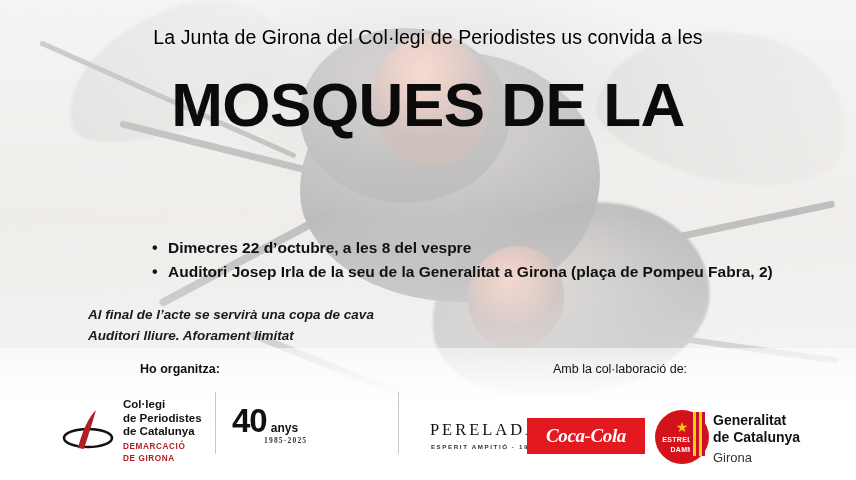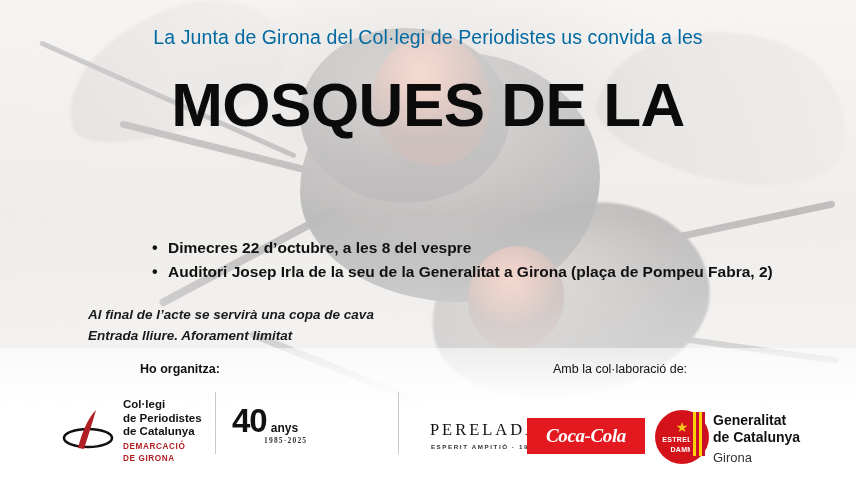--- a/index.html
+++ b/index.html
@@ -102,21 +102,21 @@
   }
 
   
   .content { position: absolute; inset: 0; }
 
   .kicker {
     position: absolute; top: 26px; left: 0; right: 0;
     text-align: center;
     font-size: 19.5px;
     font-weight: 400;
-    color: #0369a1;
+    color: #000000;
     letter-spacing: .1px;
   }
   .title {
     position: absolute; left: 0; right: 0; top: 62px;
     text-align: center;
     font-size: 62px;
     line-height: 1.38;
     font-weight: 700;
     letter-spacing: -0.5px;
     color: #0b0b0b;
@@ -259,21 +259,21 @@
       <span class="l1">MOSQUES DE LA</span>
     </div>
 
     <ul class="bullets">
       <li>Dimecres 22 d’octubre, a les 8 del vespre</li>
       <li>Auditori Josep Irla de la seu de la Generalitat a Girona  (plaça de Pompeu Fabra, 2)</li>
     </ul>
 
     <div class="notes">
       <div>Al final de l’acte se servirà una copa de cava</div>
-      <div>Entrada lliure. Aforament limitat</div>
+      <div>Auditori lliure. Aforament limitat</div>
     </div>
 
     <div class="lbl-org">Ho organitza:</div>
     <div class="lbl-collab">Amb la col·laboració de:</div>
 
     <div class="logo-cpc">
       <div class="cpc-mark">
         <svg width="52" height="46" viewBox="0 0 52 46" aria-hidden="true">
           <ellipse cx="26" cy="30" rx="24" ry="9" fill="none" stroke="#111" stroke-width="2.6"></ellipse>
           <path d="M16 40 C20 24, 26 10, 34 2 C30 16, 26 28, 22 41 Z" fill="#b01f24"></path>

